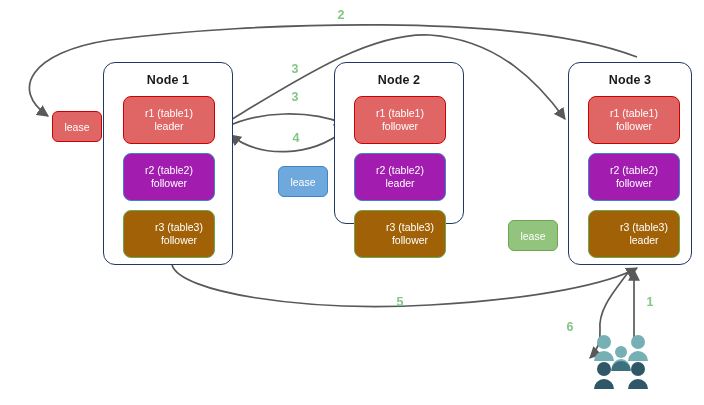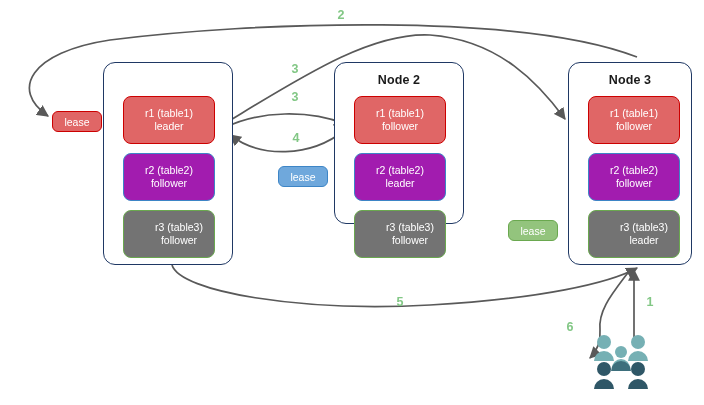--- a/index.html
+++ b/index.html
@@ -54,33 +54,33 @@
     align-items: center;
     justify-content: center;
     color: #ffffff;
     font-size: 10.5px;
     line-height: 13.5px;
     text-align: center;
   }
   .replica .line1, .replica .line2 { display: block; }
   .rep-red   { background: #e06666; border: 1.6px solid #cc0000; }
   .rep-blue  { background: #a21caf; border: 1.6px solid #3d85c6; }
-  .rep-green { background: #737373; border: 1.6px solid #6aa84f; padding-left: 20px; }
+  .rep-green { background: #a16207; border: 1.6px solid #6aa84f; padding-left: 20px; }
 
   
   .lease {
     position: absolute;
     box-sizing: border-box;
     border-radius: 6px;
     display: flex;
     align-items: center;
     justify-content: center;
     color: #ffffff;
     font-size: 10.5px;
-    height: 21px;
+    height: 31px;
   }
   .lease-red   { background: #e06666; border: 1.6px solid #cc0000; }
   .lease-blue  { background: #6fa8dc; border: 1.6px solid #3d85c6; }
   .lease-green { background: #93c47d; border: 1.6px solid #6aa84f; }
 
   
   .step {
     position: absolute;
     color: #82c785;
     font-size: 12.5px;
@@ -119,20 +119,21 @@
     <path d="M 345 130 C 310 158, 260 158, 230 135" fill="none" stroke="#595959" stroke-width="1.7" marker-end="url(#ah)"></path>
 
     <path d="M 172 265 C 180 292, 300 312, 430 305 C 540 299, 610 283, 637 268" fill="none" stroke="#595959" stroke-width="1.7" marker-end="url(#ah)"></path>
 
     <path d="M 634 340 L 634 270" fill="none" stroke="#595959" stroke-width="1.7" marker-end="url(#ah)"></path>
 
     <path d="M 630 270 C 612 294, 598 310, 600 330 C 601 344, 596 352, 590 358" fill="none" stroke="#595959" stroke-width="1.7" marker-end="url(#ah)"></path>
   </svg>
 
   <div class="node" style="left:103px; top:62px; width:130px; height:203px;">
+    <div class="node-title">Node 1</div>
 
     <div class="replica rep-red" style="left:19px; top:33px; width:92px; height:48px;">
       <span class="line1">r1 (table1)</span>
       <span class="line2">leader</span>
     </div>
 
     <div class="replica rep-blue" style="left:19px; top:90px; width:92px; height:48px;">
       <span class="line1">r2 (table2)</span>
       <span class="line2">follower</span>
     </div>

